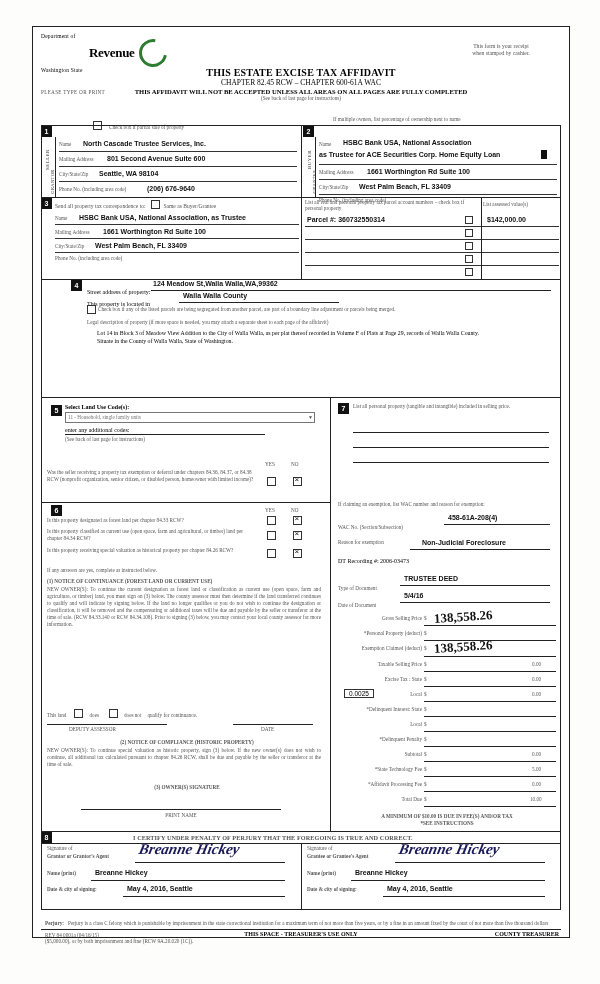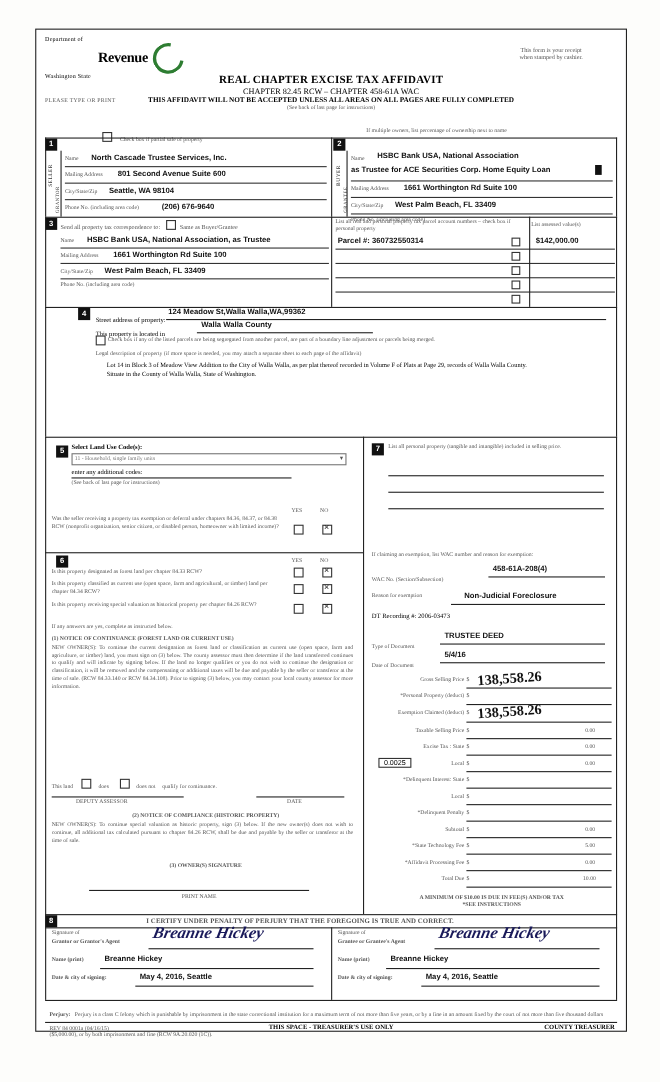--- a/index.html
+++ b/index.html
@@ -72,22 +72,22 @@
     </div>
     <div class="logo-d">Washington State</div>
   </div>
 
   <div style="position:absolute;right:8px;top:16px;width:120px;text-align:center;">
     <div class="tiny" style="font-size:5.6px;">This form is your receipt</div>
     <div class="tiny" style="font-size:5.6px;">when stamped by cashier.</div>
   </div>
 
   <div style="position:absolute;left:0;top:40px;width:536px;text-align:center;">
-    <div class="title1">REAL CHAPTER EXCISE TAX AFFIDAVIT</div>
-    <div class="title2">CHAPTER 82.45 RCW – CHAPTER 458-61A WAC</div>
+    <div class="title1">THIS ESTATE EXCISE TAX AFFIDAVIT</div>
+    <div class="title2">CHAPTER 82.45 RCW – CHAPTER 600-61A WAC</div>
     <div class="title3" style="margin-top:1px;">THIS AFFIDAVIT WILL NOT BE ACCEPTED UNLESS ALL AREAS ON ALL PAGES ARE FULLY COMPLETED</div>
     <div class="tiny">(See back of last page for instructions)</div>
   </div>
 
   <div class="tiny" style="position:absolute;left:8px;top:62px;letter-spacing:.3px;">PLEASE TYPE OR PRINT</div>
 
   <div style="position:absolute;left:60px;top:88px;">
     <span class="cb"></span>
     <span class="tiny" style="margin-left:3px;">Check box if partial sale of property</span>
   </div>

